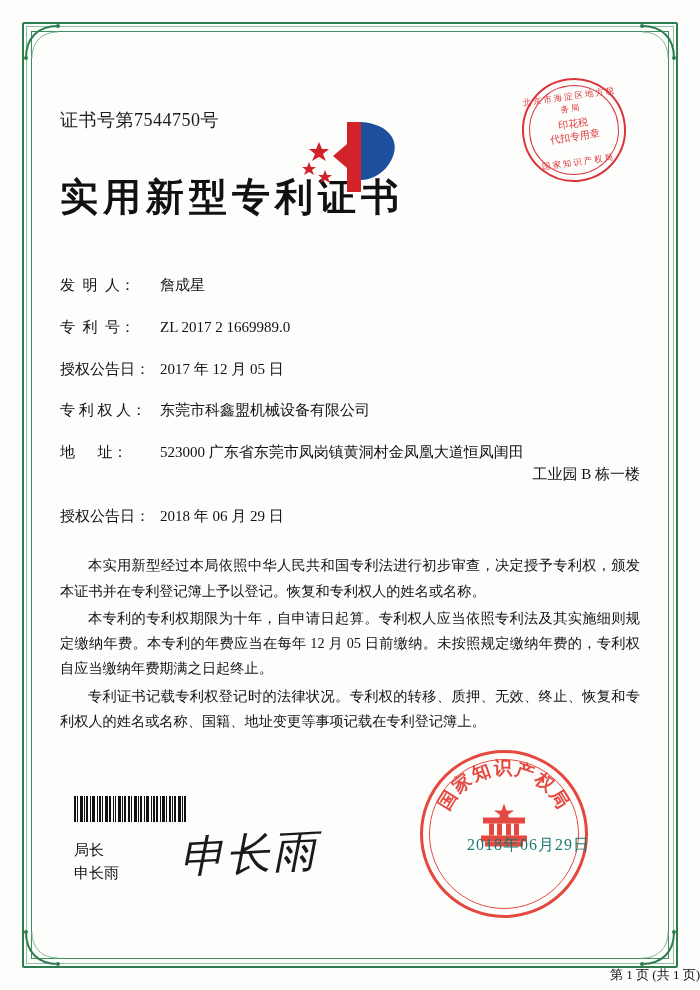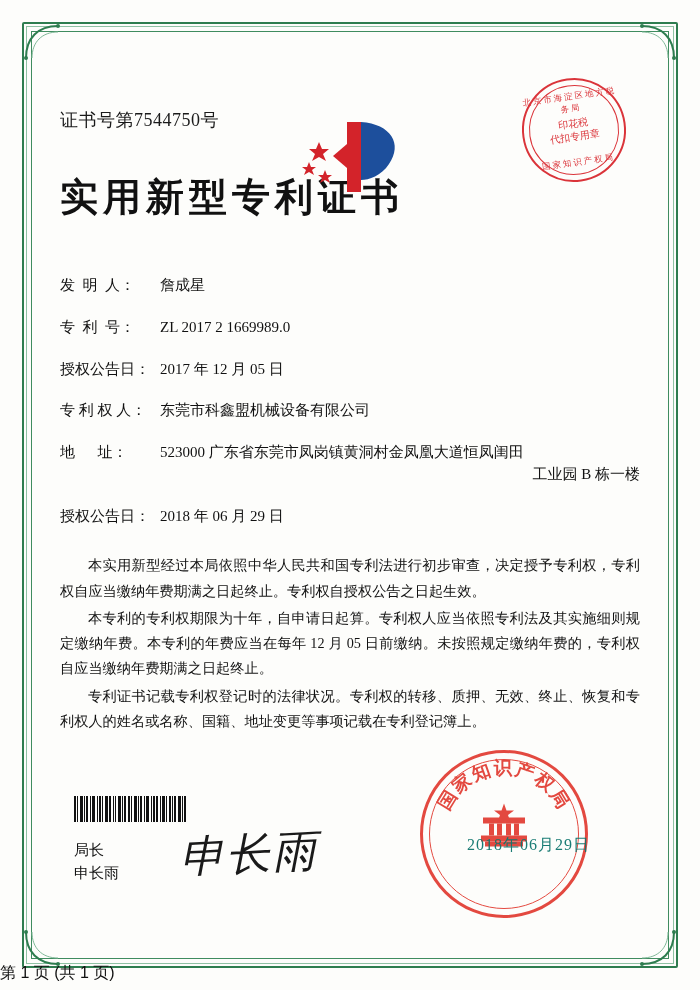--- a/index.html
+++ b/index.html
@@ -246,23 +246,23 @@
     font-size: 16px;
     color: #0f766e;
     letter-spacing: 1px;
     opacity: .95;
   }
 
   .page-footer {
     position: absolute;
     left: 0; right: 0;
     bottom: 6px;
-    text-align: left;
-    font-family: Liberation Sans, sans-serif;
-    font-size: 16px;
+    text-align: right;
+    font-family: Liberation Serif, serif;
+    font-size: 13px;
     color: #111;
   }
 </style>
 </head>
 <body>
 
 <div class="cert-page">
 
   <div class="border-outer"></div>
   <div class="border-mid"></div>
@@ -359,21 +359,21 @@
       <div class="field-row two-col">
         <div class="col-a">
           <div class="field-label">授权公告日：</div>
           <div class="field-value">2018 年 06 月 29 日</div>
         </div>
       </div>
 
     </div>
 
     <div class="paragraphs">
-      <p>本实用新型经过本局依照中华人民共和国专利法进行初步审查，决定授予专利权，专利权自应当缴纳年费期满之日起终止。专利权自授权公告之日起生效。</p>
+      <p>本实用新型经过本局依照中华人民共和国专利法进行初步审查，决定授予专利权，颁发本证书并在专利登记簿上予以登记。恢复和专利权人的姓名或名称。</p>
       <p>本专利的专利权期限为十年，自申请日起算。专利权人应当依照专利法及其实施细则规定缴纳年费。本专利的年费应当在每年 12 月 05 日前缴纳。未按照规定缴纳年费的，专利权自应当缴纳年费期满之日起终止。</p>
       <p>专利证书记载专利权登记时的法律状况。专利权的转移、质押、无效、终止、恢复和专利权人的姓名或名称、国籍、地址变更等事项记载在专利登记簿上。</p>
     </div>
 
     <div class="barcode">
       <i style="width:2px"></i>
         <i style="width:1px;background:transparent"></i>
       <i style="width:1px"></i>
         <i style="width:2px;background:transparent"></i>
       <i style="width:3px"></i>

